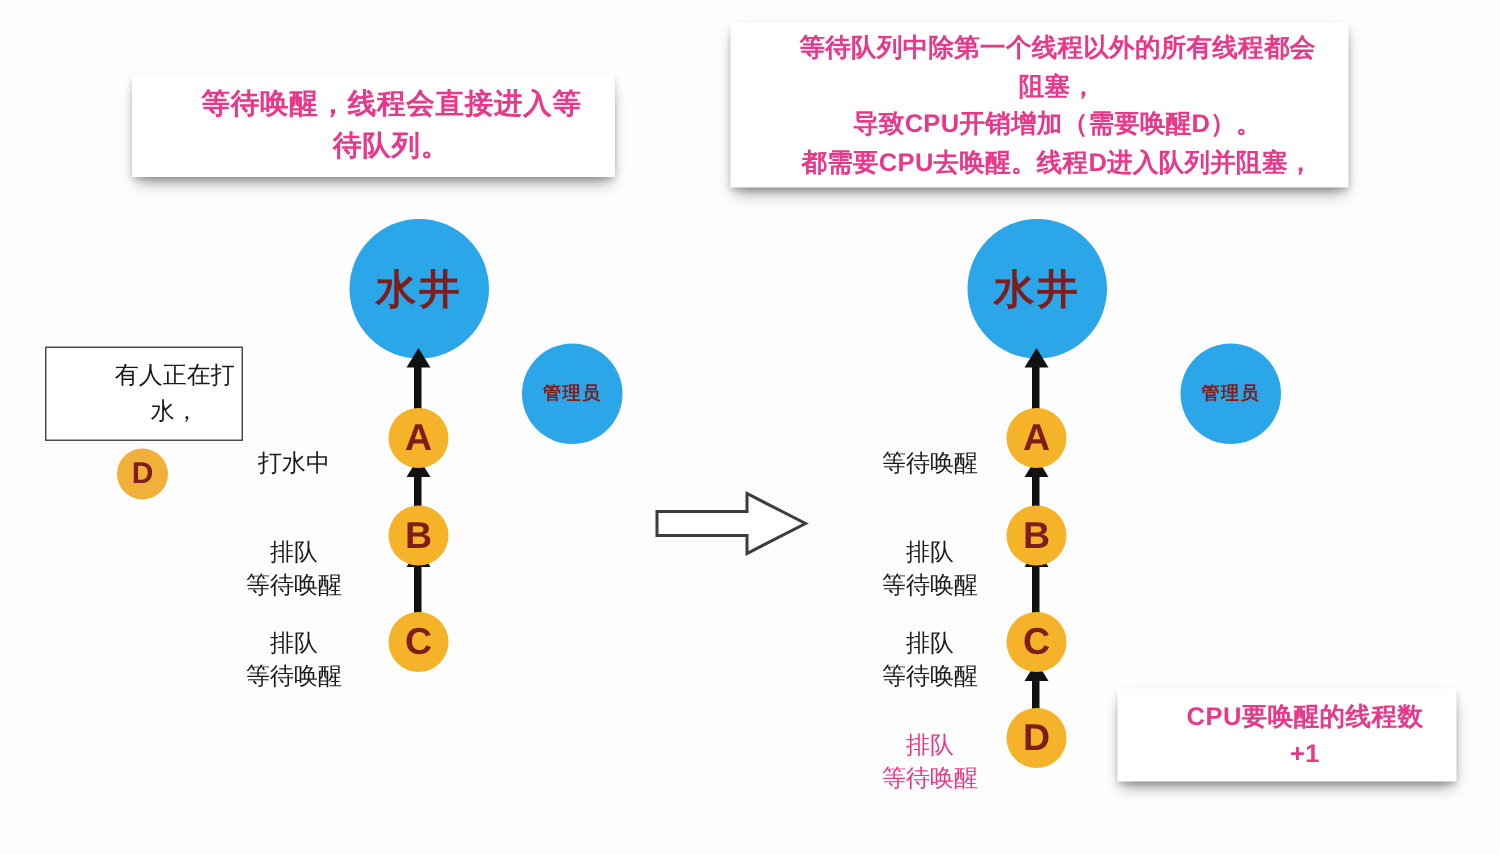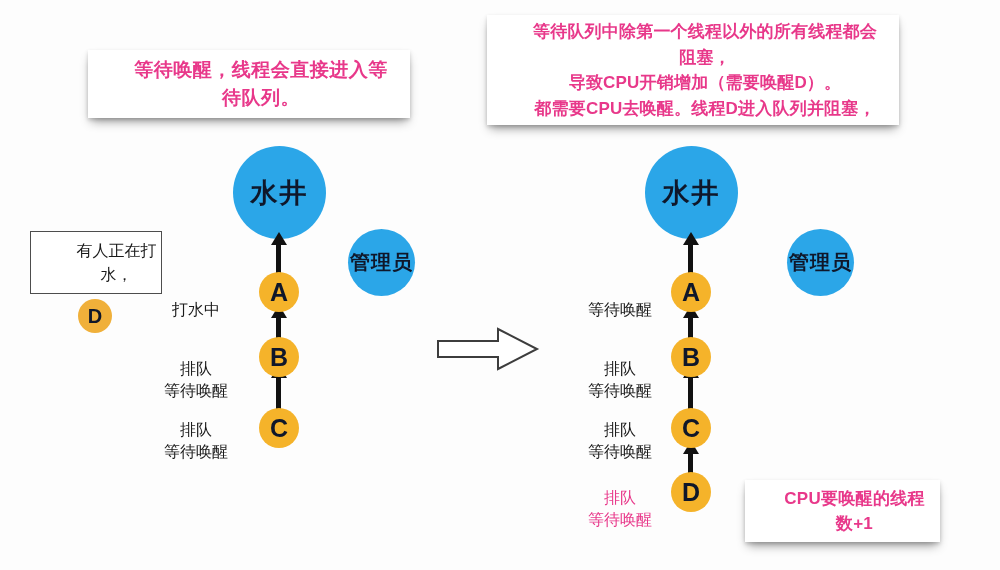--- a/index.html
+++ b/index.html
@@ -49,21 +49,21 @@
     left: 88px;  top: 50px;  width: 322px; height: 68px;
     font-size: 19px;
     letter-spacing: 0.5px;
   }
   #callout-right {
     left: 487px; top: 15px;  width: 412px; height: 110px;
     font-size: 17px;
     letter-spacing: 0.2px;
   }
   #callout-cpu {
-    left: 745px; top: 480px; width: 195px; height: 62px;
+    left: 745px; top: 459px; width: 226px; height: 62px;
     font-size: 17px;
     letter-spacing: 0.3px;
   }
   .callout-text { padding: 0 14px; }
 
   
   #thought-box {
     position: absolute;
     left: 30px; top: 231px;
     width: 132px; height: 63px;
@@ -81,32 +81,32 @@
     padding-left: 41px;
   }
 
   
   .circle {
     position: absolute;
     border-radius: 50%;
     display: flex;
     align-items: center;
     justify-content: center;
-    color: #0f172a;
+    color: #7f1d1d;
     font-weight: bold;
     box-sizing: border-box;
   }
   .well {
     background: #2ba6e8;
     font-size: 27px;
     letter-spacing: 2px;
   }
   .admin {
     background: #2ba6e8;
-    font-size: 20px;
+    font-size: 12px;
     letter-spacing: 1px;
   }
   .thread {
     background: #f5b32a;
     font-size: 25px;
   }
   .thread-small {
     background: #f0b03a;
     font-size: 20px;
   }

